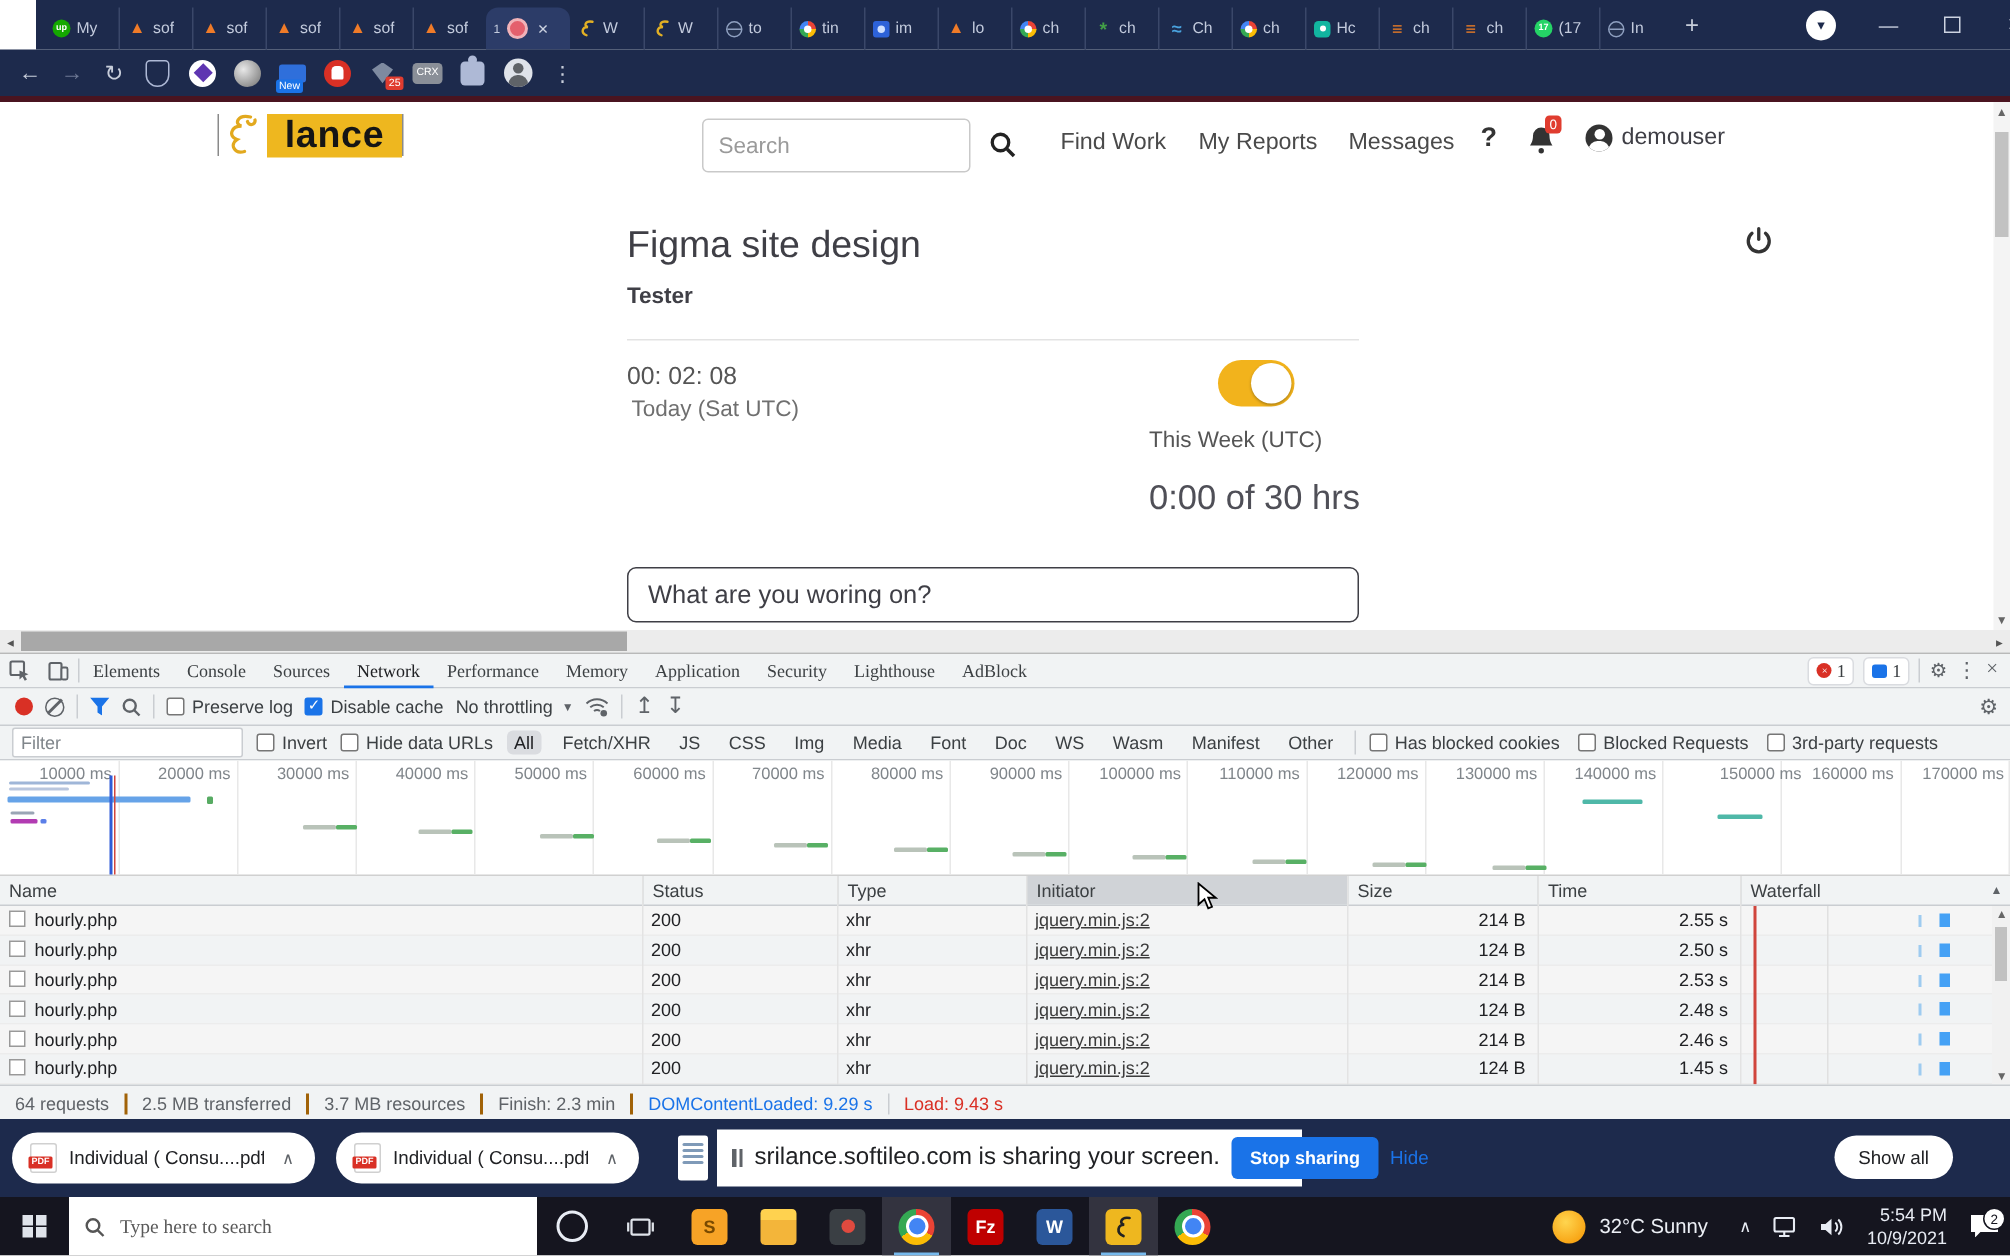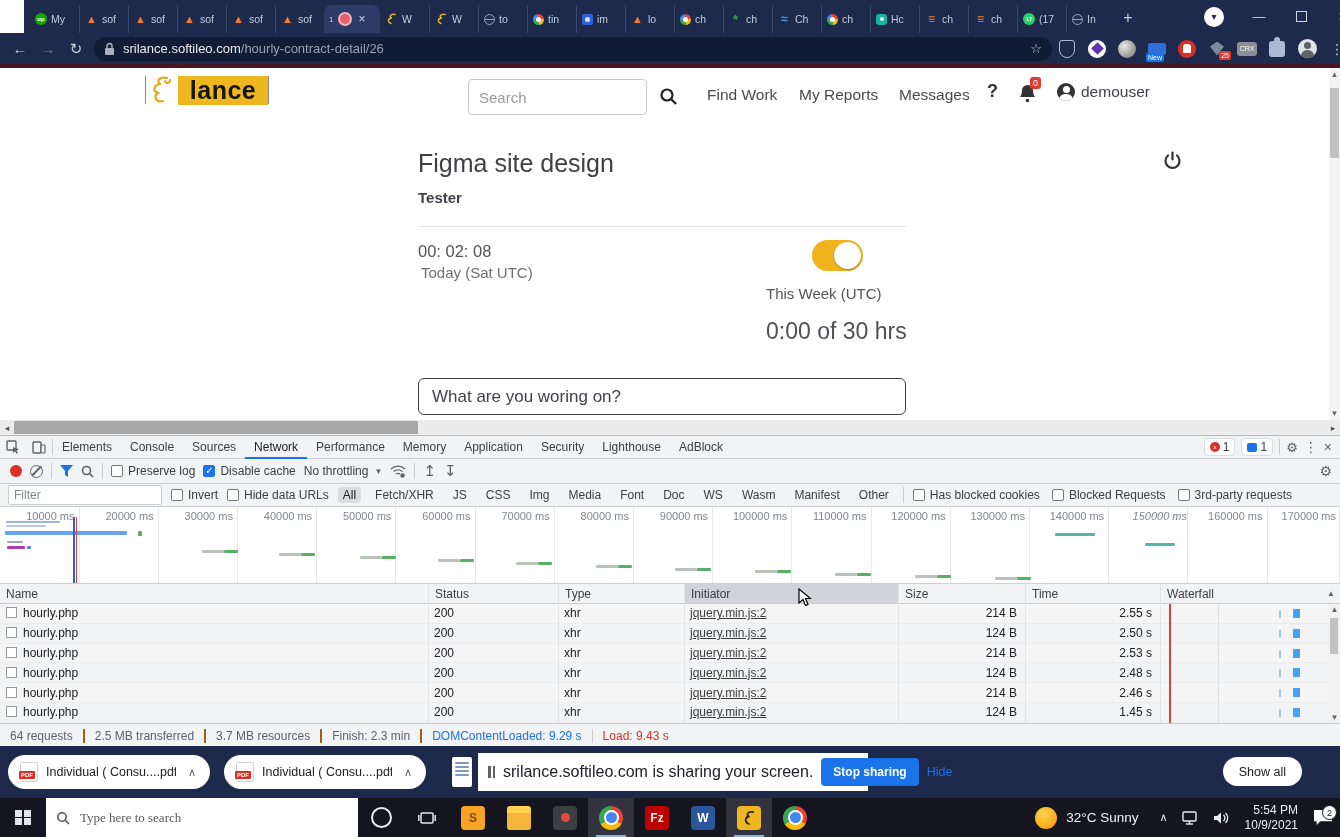--- a/index.html
+++ b/index.html
@@ -92,21 +92,21 @@
   
   #pg-vscroll{position:absolute;right:0;top:0;width:11px;height:352px;background:#f4f4f4;}
   #pg-vscroll .thumb{position:absolute;left:1px;top:20px;width:9px;height:70px;background:#c2c2c2;}
   .scroll-arrow{position:absolute;left:0;width:11px;text-align:center;font-size:8px;color:#666;}
   
   #hscroll{position:absolute;left:0;top:420px;width:1340px;height:15px;background:#ececec;}
   #hscroll .thumb{position:absolute;left:14px;top:1px;width:404px;height:13px;background:#a8a8a8;}
   .hs-arrow{position:absolute;top:0;width:14px;height:15px;display:flex;align-items:center;justify-content:center;font-size:9px;color:#555;}
   
   #devtools{position:absolute;left:0;top:435px;width:1340px;height:311px;background:#f1f3f4;border-top:1px solid #b9b9b9;box-sizing:border-box;font-size:12px;color:#3c4043;}
-  #dt-tabs{position:absolute;left:0;top:0;width:1340px;height:23px;display:flex;align-items:center;border-bottom:1px solid #cacdd1;box-sizing:border-box;background:#f1f3f4;}
+  #dt-tabs{position:absolute;left:0;top:0;width:1340px;height:23px;display:flex;align-items:center;border-bottom:1px solid #cacdd1;box-sizing:border-box;background:#f1f3f4;font-family:Liberation Serif, serif;}
   .dt-icobtn{width:26px;display:flex;align-items:center;justify-content:center;color:#5f6368;}
   .dt-tab{padding:0 9px;height:23px;display:flex;align-items:center;color:#3c4043;}
   .dt-tab.active{color:#202124;box-shadow:inset 0 -2px 0 #1a73e8;}
   #dt-tabs-right{margin-left:auto;display:flex;align-items:center;gap:6px;padding-right:8px;}
   .dt-badge{display:flex;align-items:center;gap:3px;border:1px solid #dadce0;border-radius:4px;padding:1px 5px;background:#fff;}
   .dot-err{width:10px;height:10px;border-radius:50%;background:#d93025;color:#fff;font-size:7px;display:flex;align-items:center;justify-content:center;}
   .sq-msg{width:10px;height:9px;border-radius:2px;background:#1a73e8;}
   #dt-toolbar{position:absolute;left:0;top:23px;width:1340px;height:25px;display:flex;align-items:center;gap:8px;padding-left:10px;box-sizing:border-box;border-bottom:1px solid #cacdd1;background:#f1f3f4;}
   .rec-dot{width:12px;height:12px;border-radius:50%;background:#d93025;}
   .clear-ico{width:11px;height:11px;border-radius:50%;border:1.6px solid #5f6368;position:relative;}
@@ -305,29 +305,20 @@
           <span class="maxbox"></span>
         </span>
       <span class="wc" style="font-size:16px;">×</span>
     </div>
   </div>
 
   <div id="toolbar">
     <span class="navbtn" style="margin-left:6px;">←</span>
     <span class="navbtn" style="color:#6f7a96;">→</span>
     <span class="navbtn">↻</span>
-    <div id="omnibox">
-      <svg width="11" height="14" viewBox="0 0 11 14" style="margin-right:8px;flex:none;">
-        <rect x="1" y="6" width="9" height="7" rx="1" fill="#a8b0c2"></rect>
-        <path d="M3 6 V4 a2.5 2.5 0 0 1 5 0 V6" stroke="#a8b0c2" stroke-width="1.4" fill="none"></path>
-      </svg>
-      <span id="omni-domain">srilance.softileo.com</span>
-        <span id="omni-path">/hourly-contract-detail/26</span>
-      <span id="omni-star">☆</span>
-    </div>
     <span class="ext">
         <span class="ext-shield"></span>
       </span>
     <span class="ext">
         <span class="ext-purple"></span>
       </span>
     <span class="ext">
         <span class="ext-sphere"></span>
       </span>
     <span class="ext">
@@ -553,21 +544,21 @@
         <span class="tick-label" style="right: 552.7px;">100000 ms</span>
         <div class="gridline" style="left: 870.5px;"></div>
         <span class="tick-label" style="right: 473.5px;">110000 ms</span>
         <div class="gridline" style="left: 949.7px;"></div>
         <span class="tick-label" style="right: 394.3px;">120000 ms</span>
         <div class="gridline" style="left: 1028.9px;"></div>
         <span class="tick-label" style="right: 315.1px;">130000 ms</span>
         <div class="gridline" style="left: 1108.1px;"></div>
         <span class="tick-label" style="right: 235.9px;">140000 ms</span>
         <div class="gridline" style="left: 1187.3px;"></div>
-        <span class="tick-label" style="right: 153px; font-style: italic;">150000 ms</span>
+        <span class="tick-label" style="right: 139px;">150000 ms</span>
         <div class="gridline" style="left: 1266.5px;"></div>
         <span class="tick-label" style="right: 77.5px;">160000 ms</span>
         <div class="gridline" style="left: 1339px;"></div>
         <span class="tick-label" style="right: 4px;">170000 ms</span>
         <div class="ov-dash" style="left: 6px; top: 14px; width: 54px; height: 2px; background: rgb(159, 182, 216);"></div>
         <div class="ov-dash" style="left: 6px; top: 18px; width: 40px; height: 2px; background: rgb(185, 198, 222);"></div>
         <div class="ov-dash" style="left: 5px; top: 24px; width: 122px; height: 4px; background: rgb(102, 163, 232);"></div>
         <div class="ov-dash" style="left: 138px; top: 24px; width: 4px; height: 5px; background: rgb(87, 171, 99);"></div>
         <div class="ov-dash" style="left: 7px; top: 34px; width: 16px; height: 2px; background: rgb(154, 165, 181);"></div>
         <div class="ov-dash" style="left: 7px; top: 39px; width: 18px; height: 3px; background: rgb(178, 59, 178);"></div>

